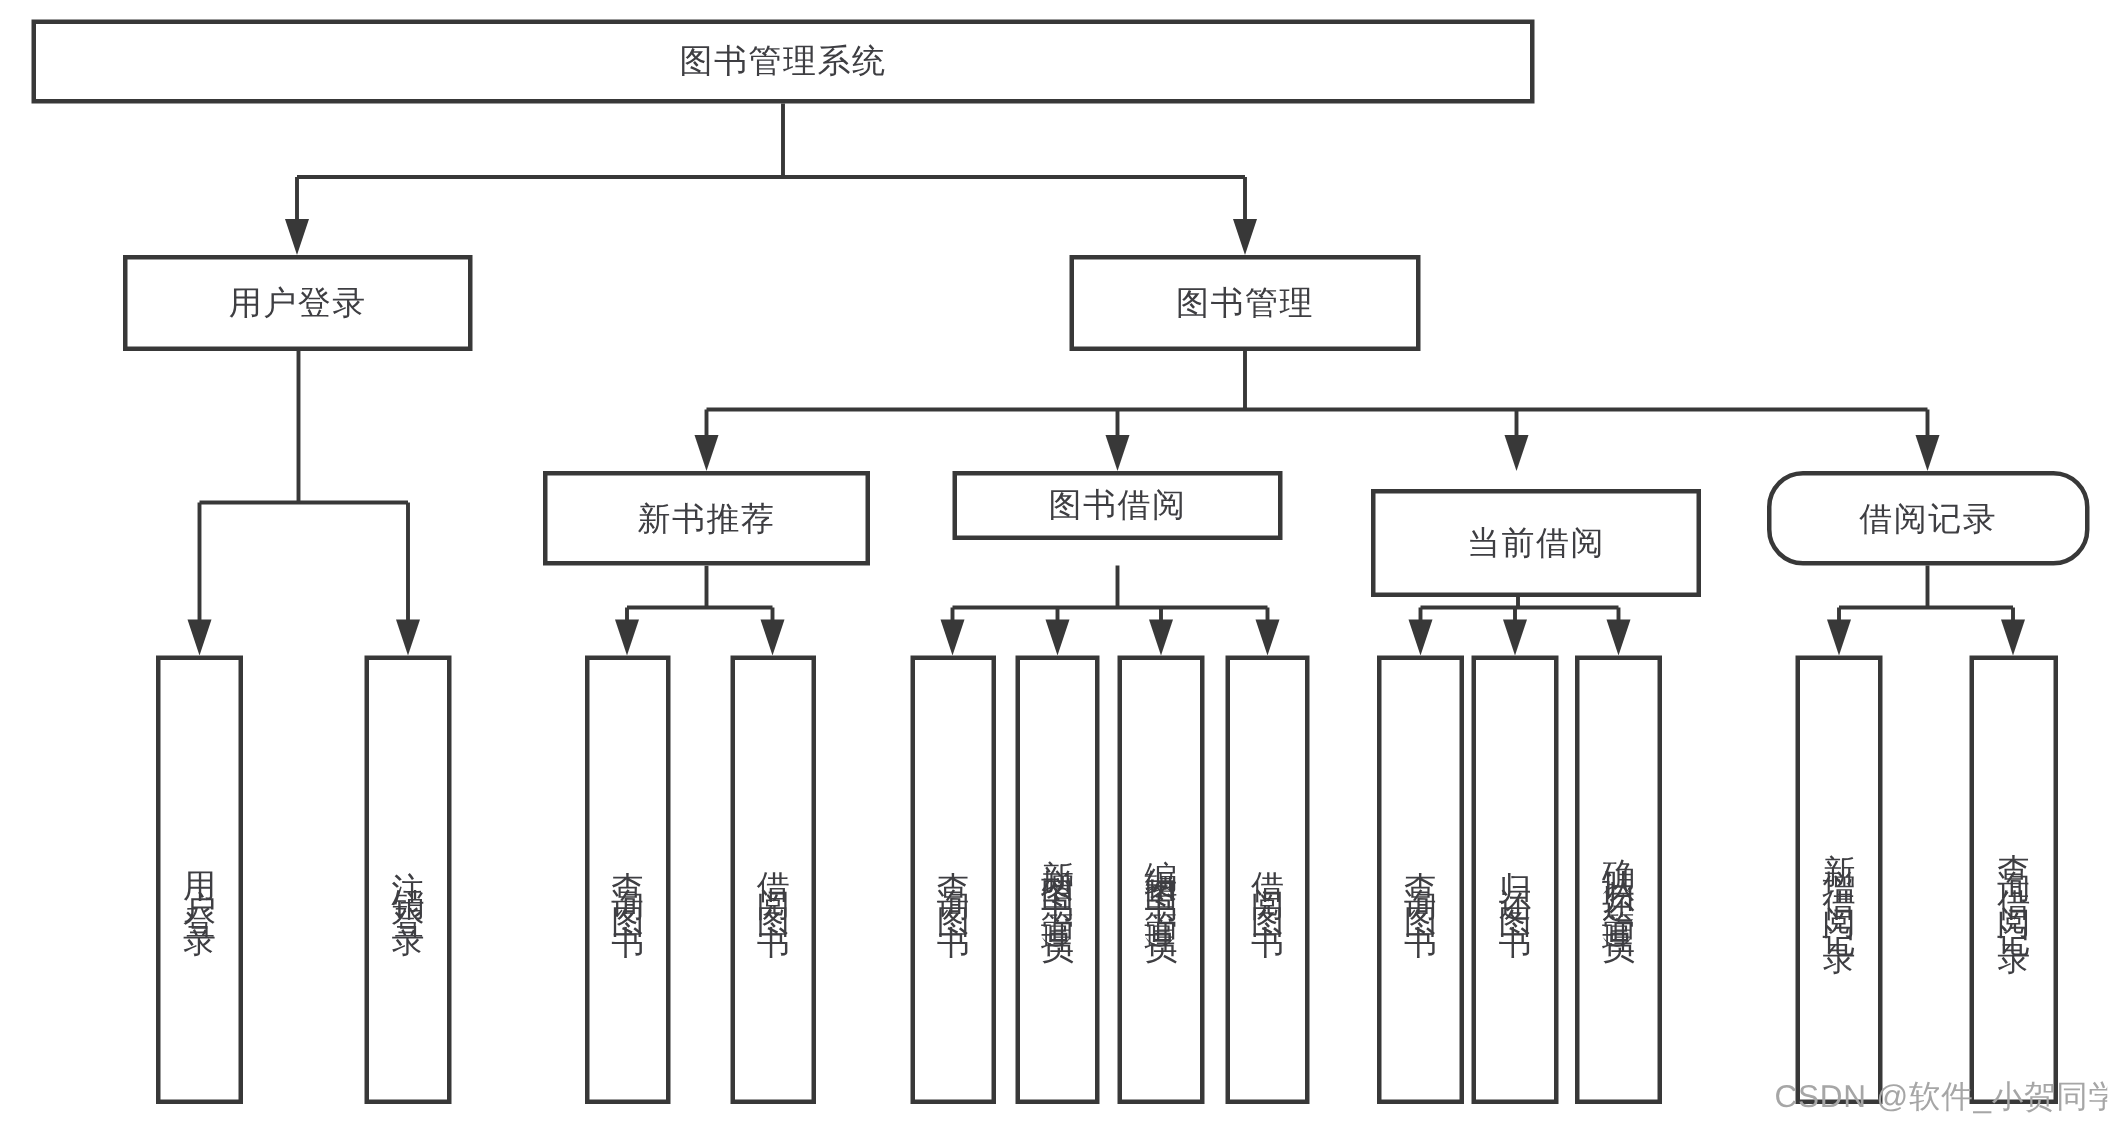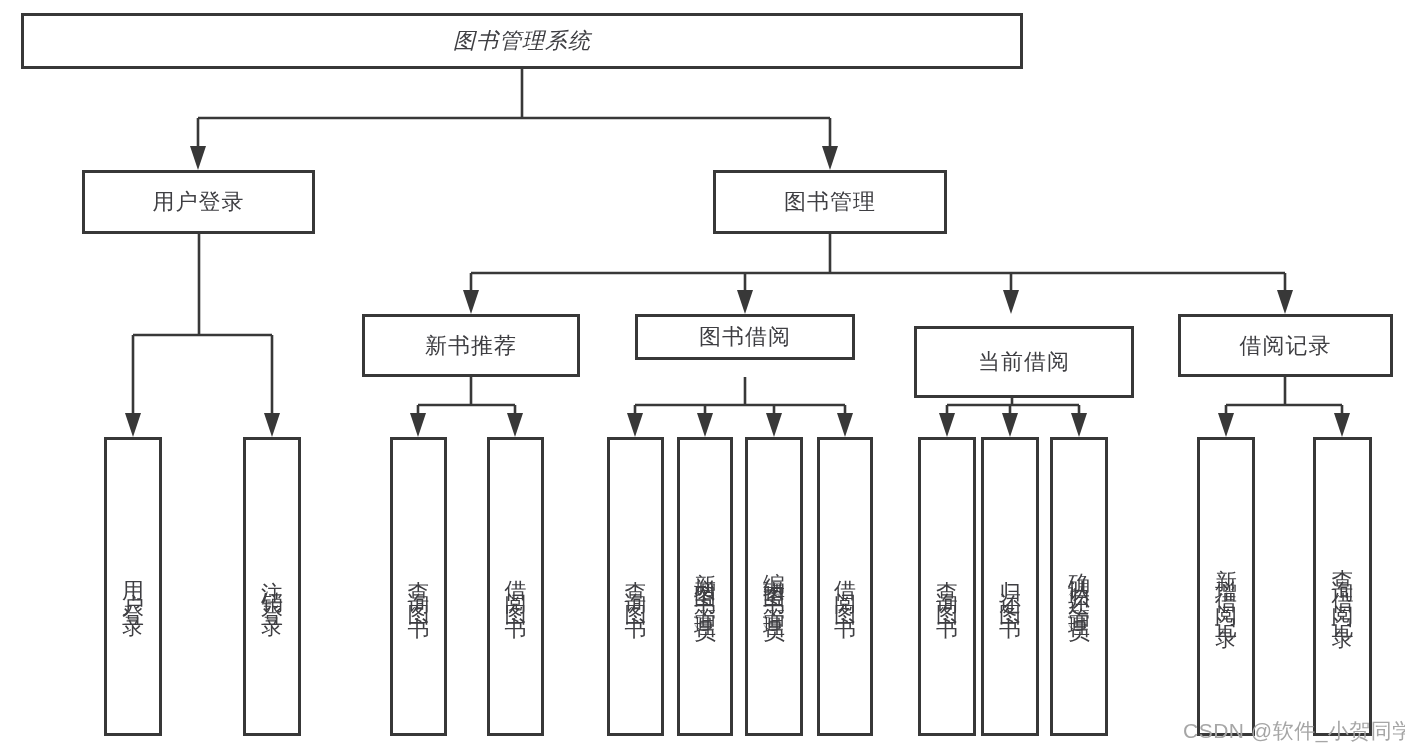--- a/index.html
+++ b/index.html
@@ -44,29 +44,29 @@
     height: 299px;
   }
   .leaf span {
     writing-mode: vertical-rl;
     text-orientation: mixed;
     letter-spacing: 12px;
     line-height: 1;
   }
   .leaf.tight span { letter-spacing: 7px; }
   
-  #n-root       { left: 21px;   top: 13px;  width: 1002px; height: 56px; font-style: italic; }
+  #n-root       { left: 21px;   top: 13px;  width: 1002px; height: 56px; }
   
   #n-user-login { left: 82px;   top: 170px; width: 233px;  height: 64px; }
   #n-book-mgmt  { left: 713px;  top: 170px; width: 234px;  height: 64px; text-align: right; }
   
   #n-new-rec    { left: 362px;  top: 314px; width: 218px;  height: 63px; text-align: right; }
   #n-borrowing  { left: 635px;  top: 314px; width: 220px;  height: 46px; }
   #n-current    { left: 914px;  top: 314px; width: 220px;  height: 72px; margin-top: 12px; }
-  #n-records    { left: 1178px; top: 314px; width: 215px;  height: 63px; }
+  #n-records    { left: 1178px; top: 314px; width: 215px;  height: 63px; border-radius: 24px; }
   
   #l-01 { left: 104px;  width: 58px; }
   #l-02 { left: 243px;  width: 58px; }
   #l-03 { left: 390px;  width: 57px; }
   #l-04 { left: 487px;  width: 57px; }
   #l-05 { left: 607px;  width: 57px; }
   #l-06 { left: 677px;  width: 56px; }
   #l-07 { left: 745px;  width: 58px; }
   #l-08 { left: 817px;  width: 56px; }
   #l-09 { left: 918px;  width: 58px; }

